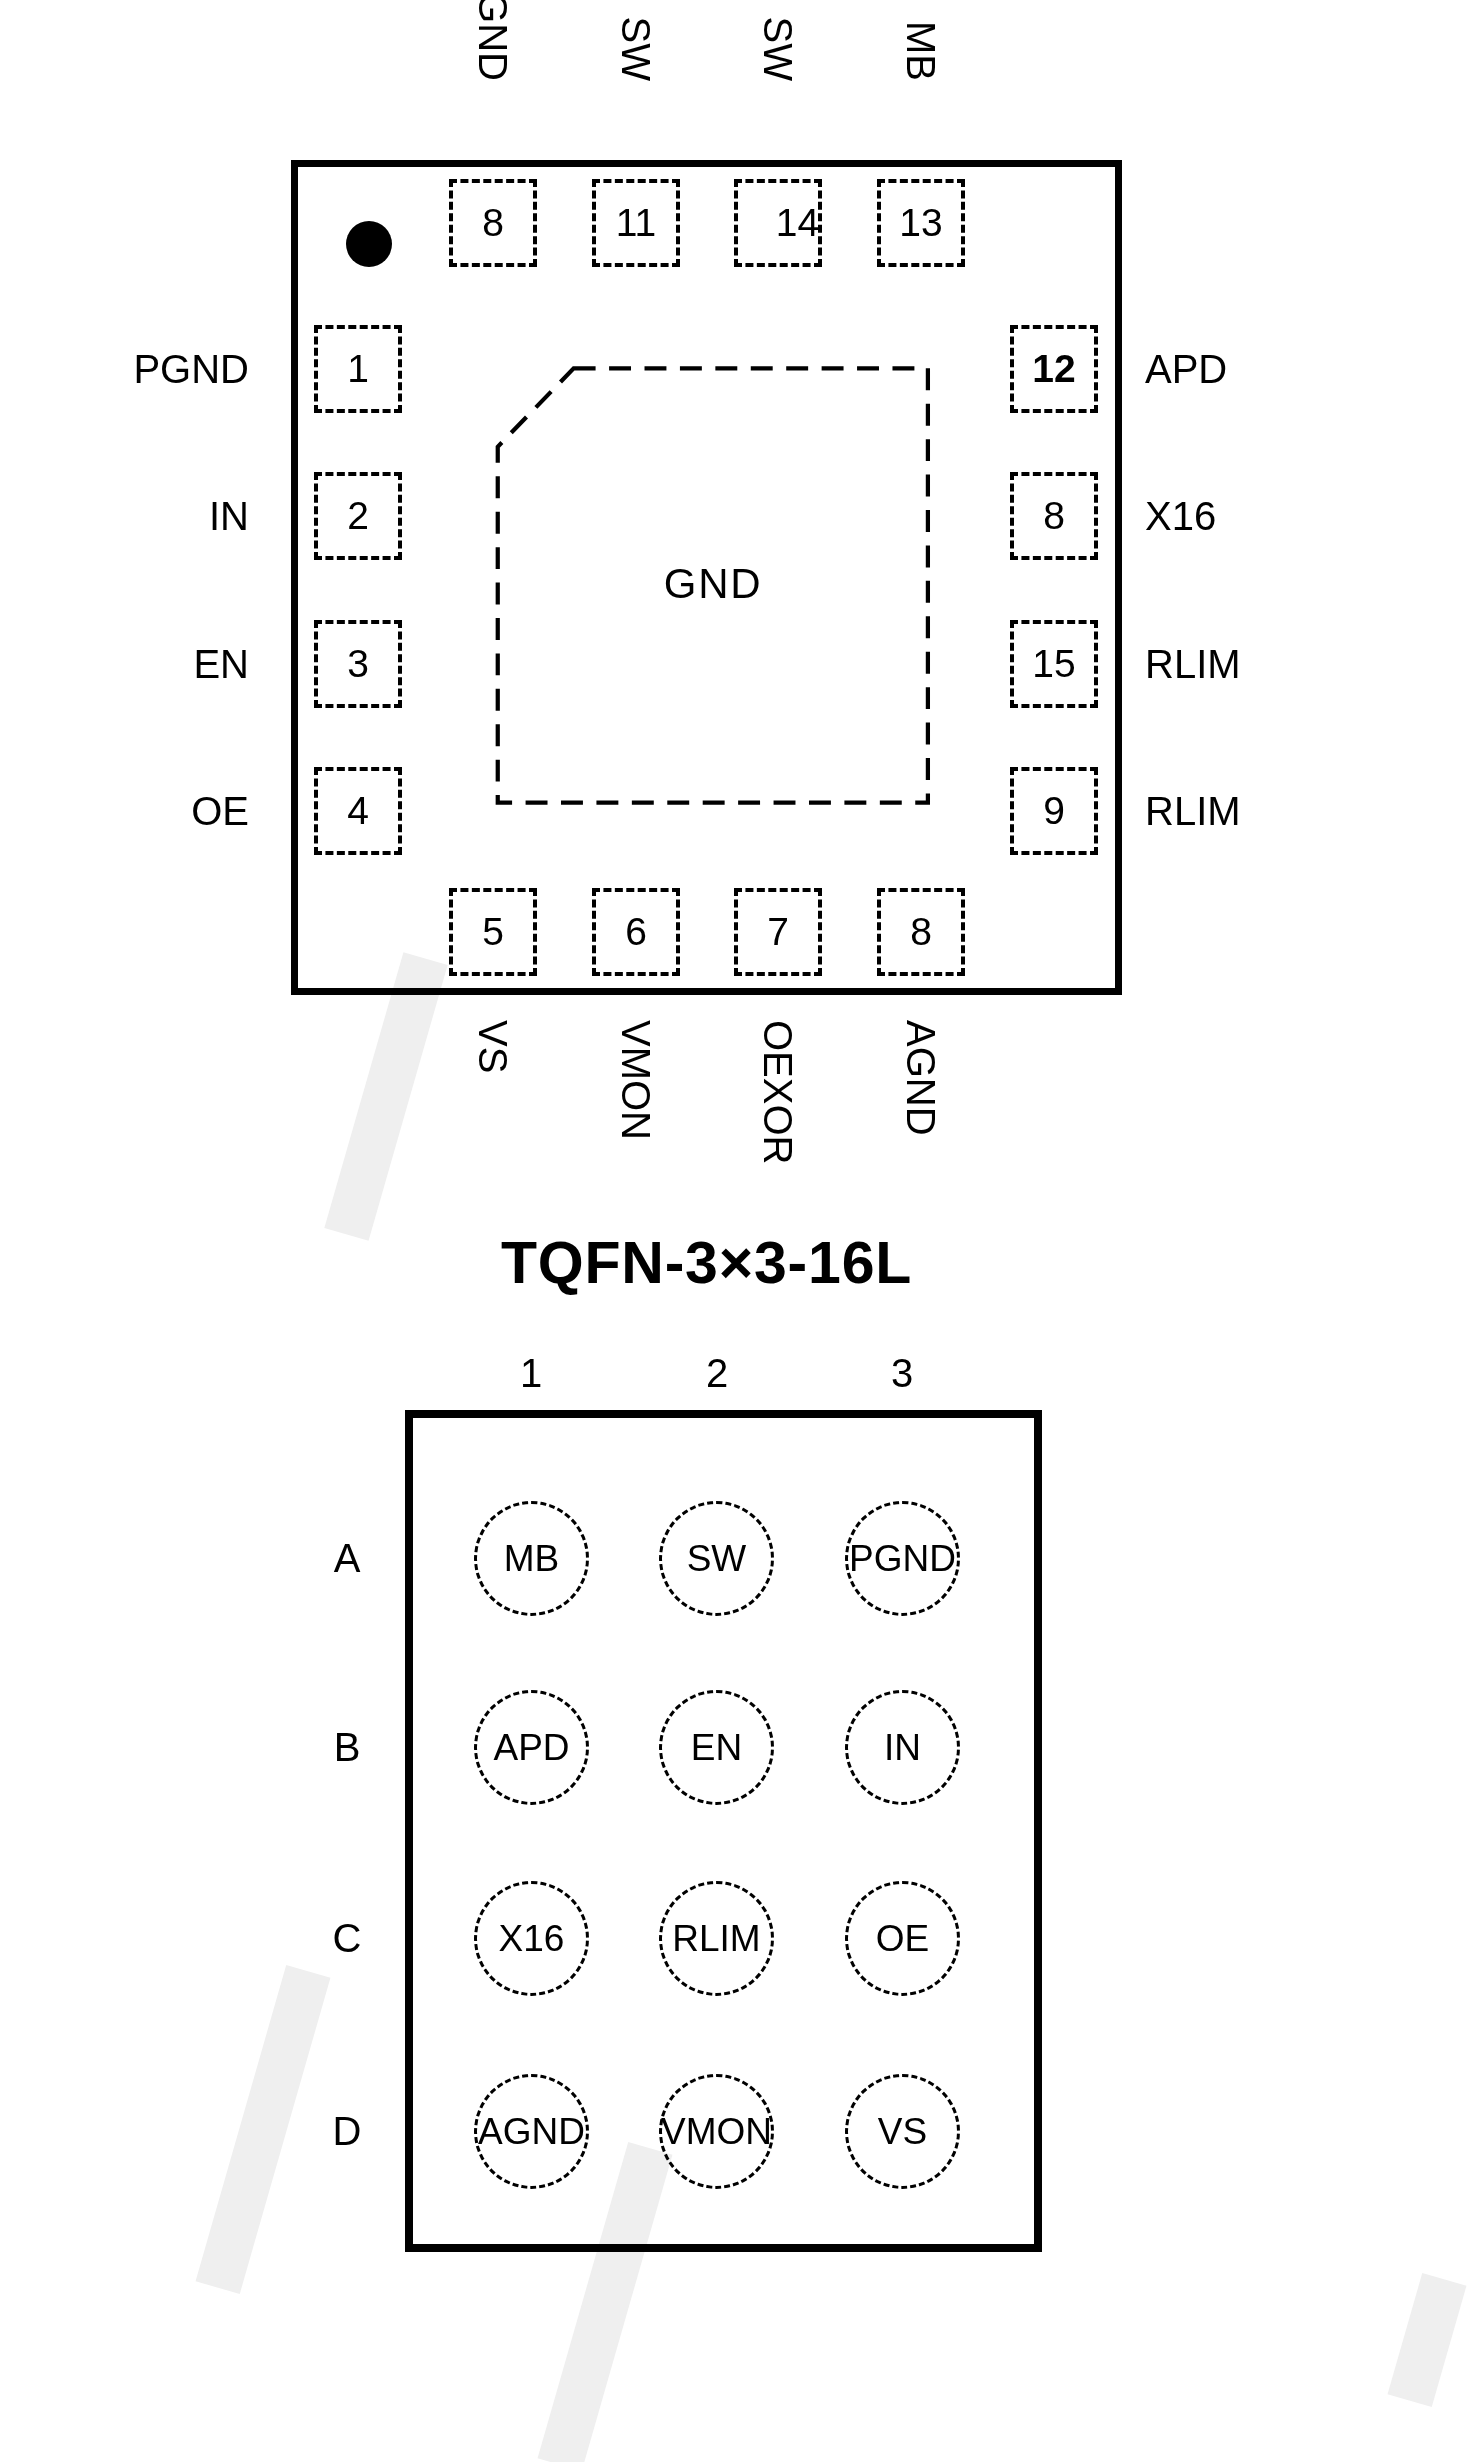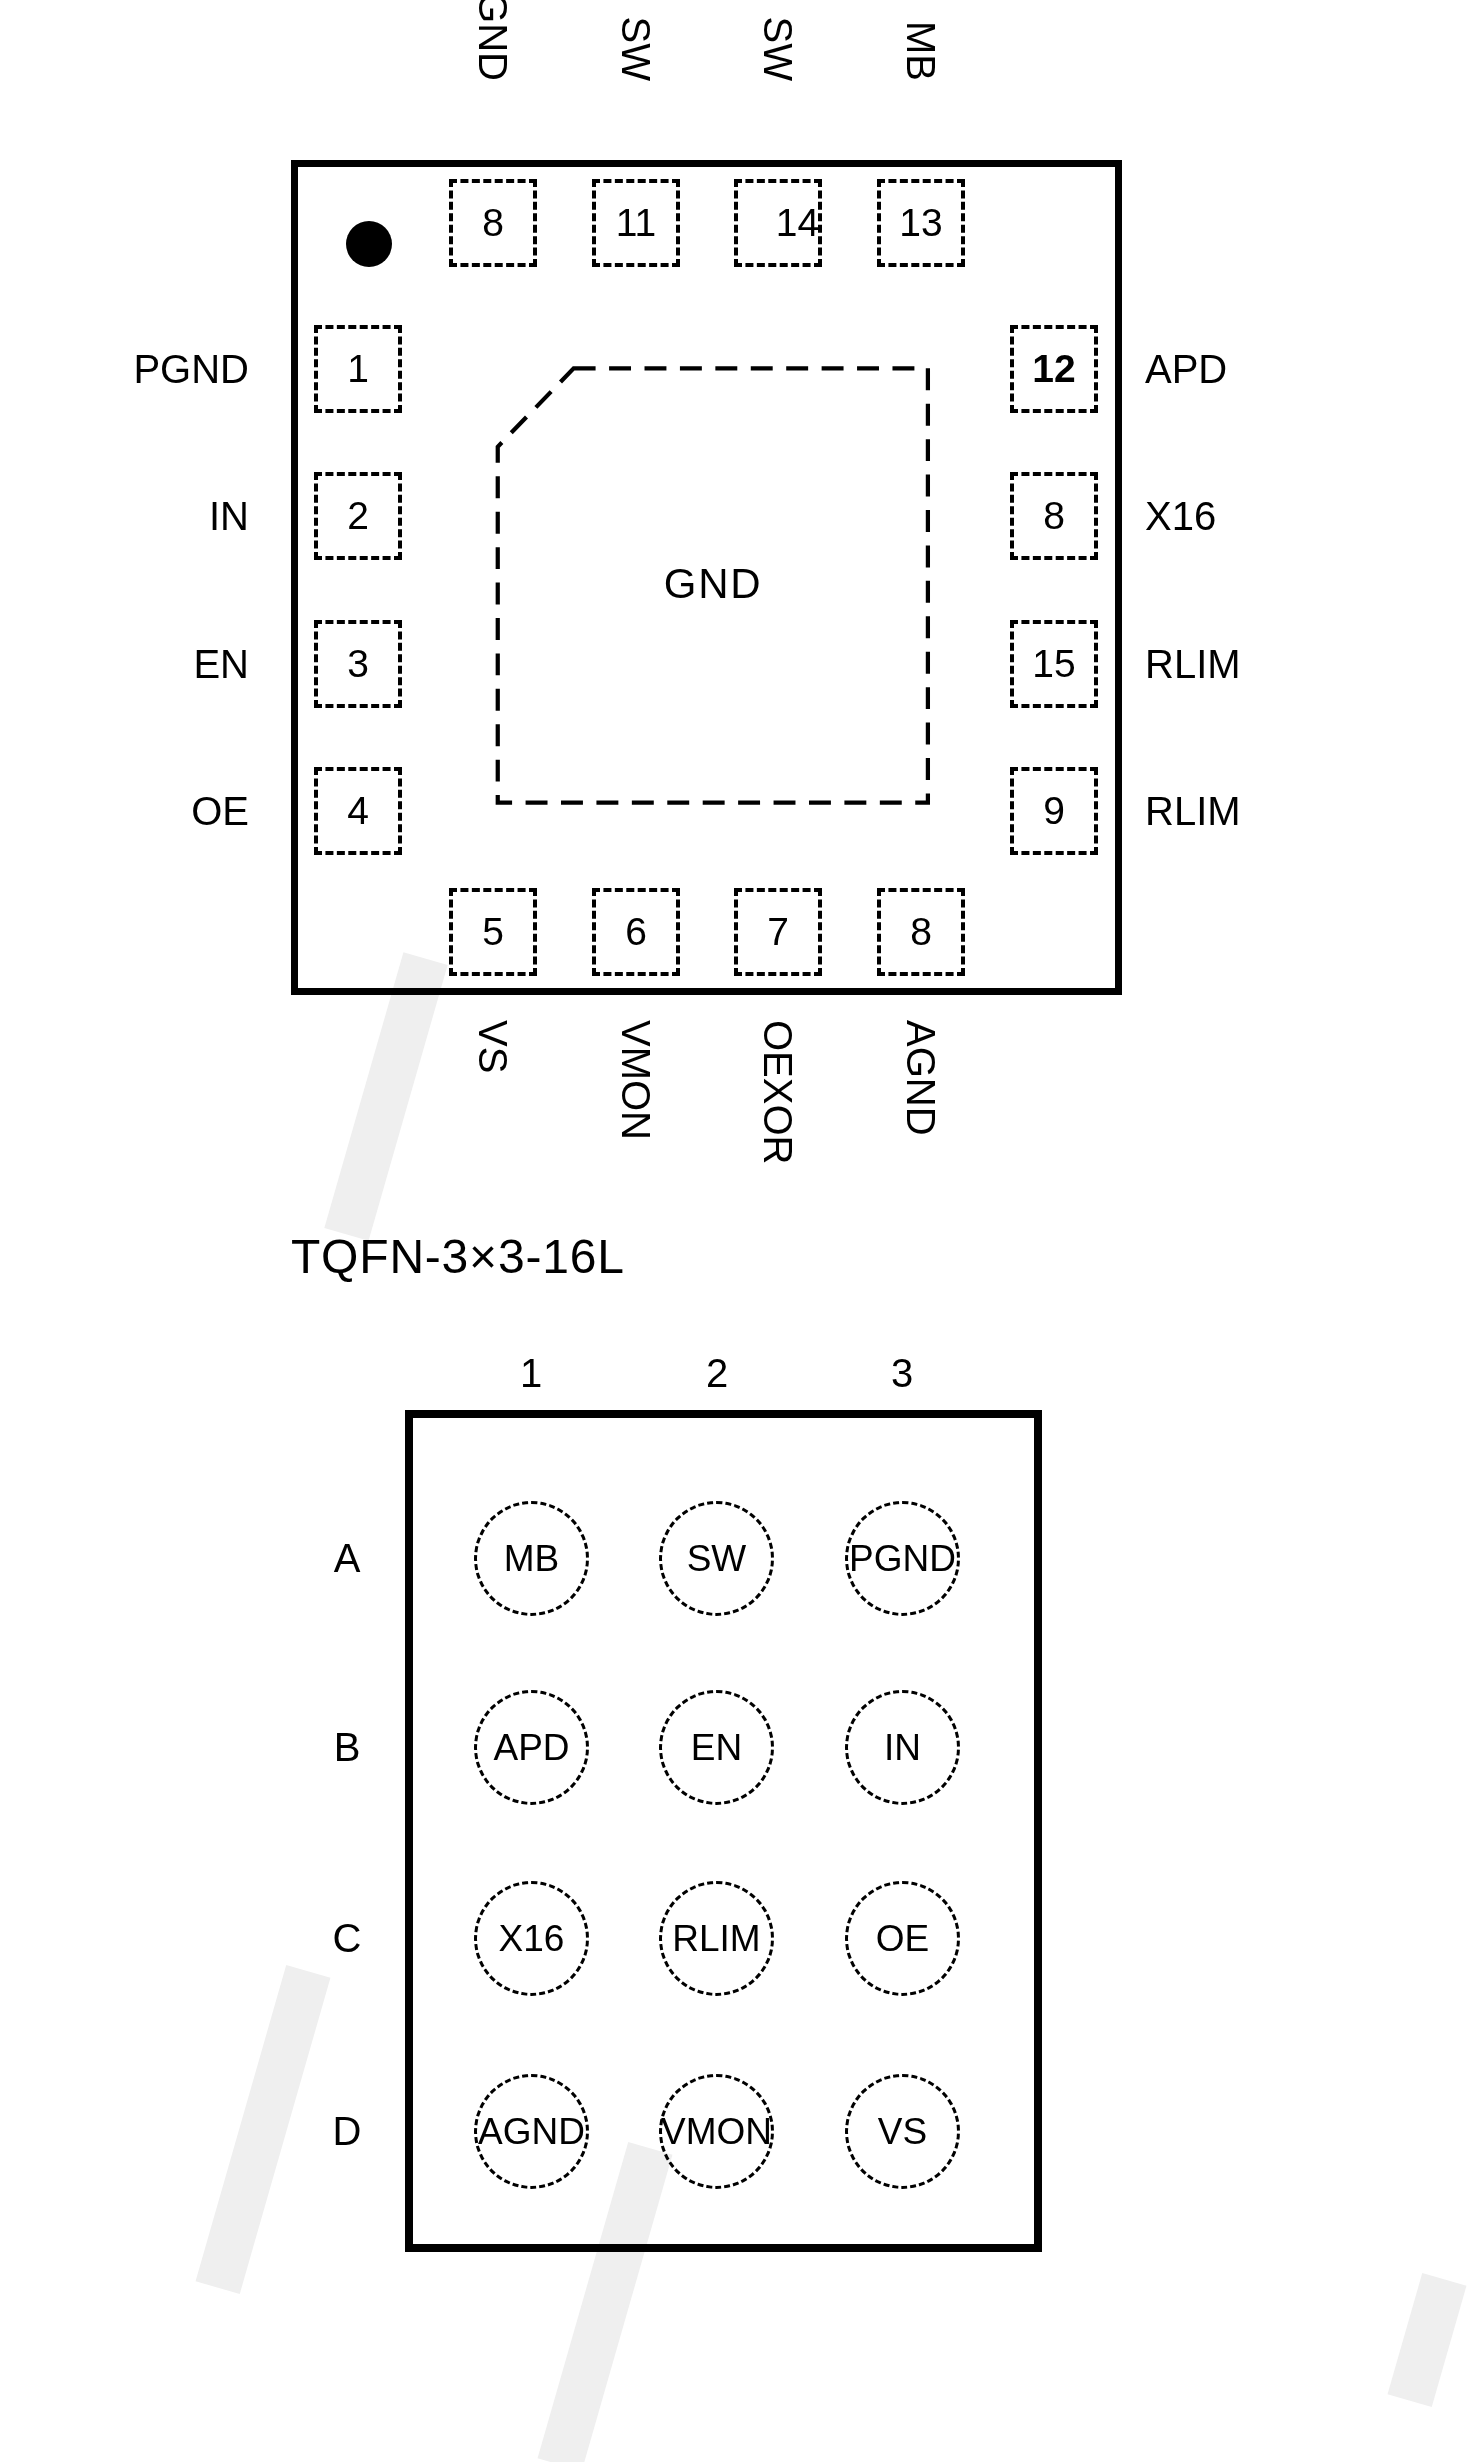--- a/index.html
+++ b/index.html
@@ -69,22 +69,23 @@
   .gnd-svg { position: absolute; left: 291px; top: 160px; }
   .gnd-label {
     position: absolute;
     left: 713px; top: 584px;
     transform: translate(-50%, -50%);
     font-size: 42px;
     letter-spacing: 1.7px;
   }
   .pkg-title {
     position: absolute;
-    font-weight: normal;
-    font-size: 48px;
+    font-weight: bold;
+    font-size: 59px;
+    text-align: center;
     letter-spacing: 0.8px;
   }
   .tqfn-title { left: 291px; top: 1229px; width: 831px; }
   .wlcsp-title { left: 405px; top: 2344px; width: 637px; }
 
   
   .wlcsp-outline {
     position: absolute;
     left: 405px; top: 1410px;
     width: 637px; height: 842px;

